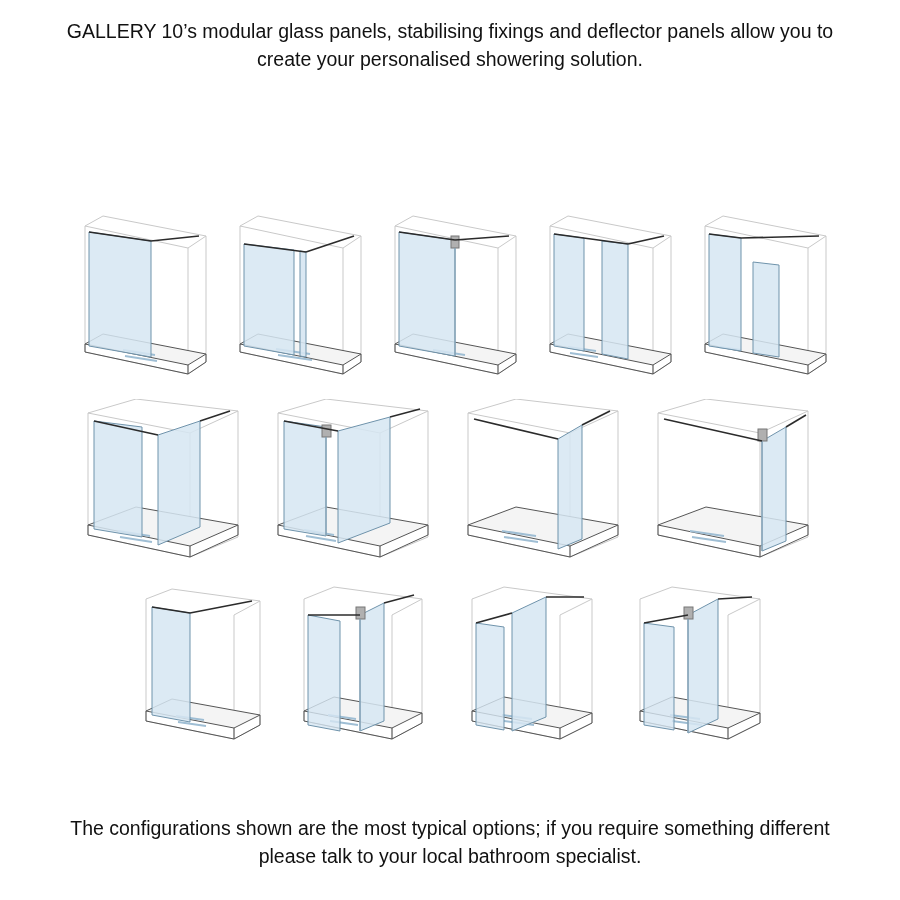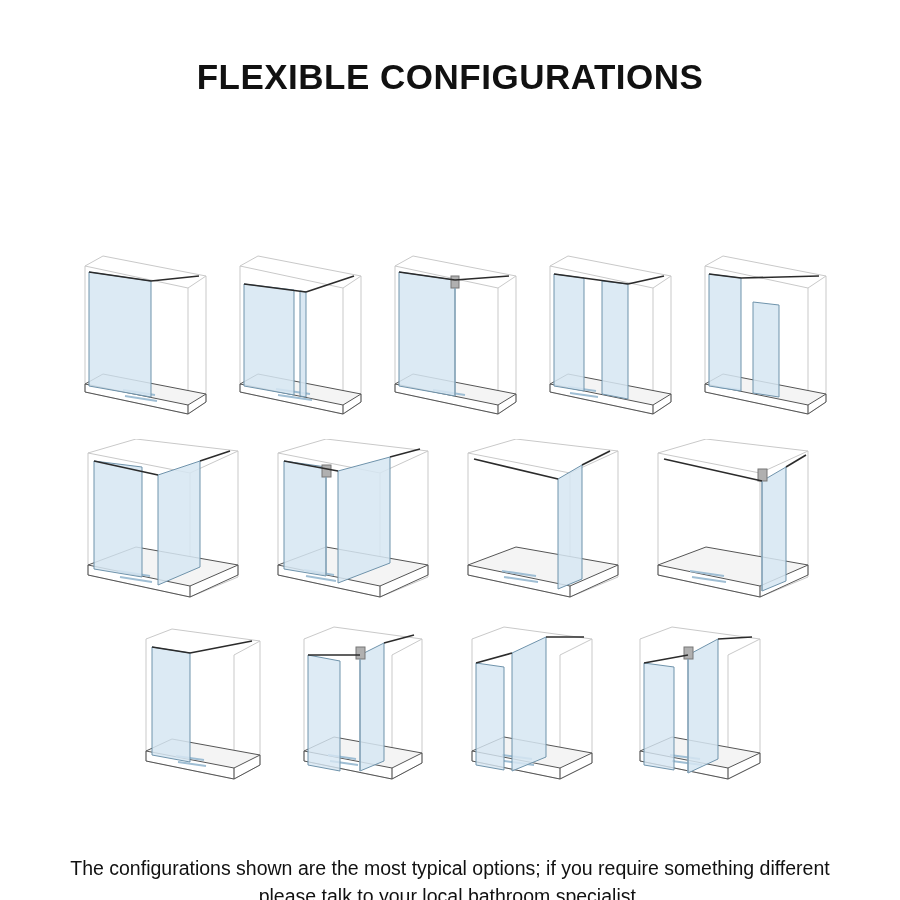--- a/index.html
+++ b/index.html
@@ -66,21 +66,21 @@
   }
   .cell svg { display: block; }
   .row2 { margin-top: 10px; }
   .row3 { margin-top: 6px; }
 </style>
 </head>
 <body>
 
 <div class="page">
 
-  <h1 class="title">FLEXIBLE CONFIGURATIONS</h1>
+  <p class="intro">GALLERY 10’s modular glass panels, stabilising fixings and deflector panels allow you to create your personalised showering solution.</p>
 
   <div class="grid">
 
     <div class="row row1">
 
       <div class="cell">
         <svg width="155" height="175" viewBox="0 0 155 175">
           <g>
             <polyline points="22,12 22,138 125,160 125,34 22,12" fill="none" stroke="#c9c9c9" stroke-width="1"></polyline>
             <polyline points="125,34 143,22 143,148 125,160" fill="none" stroke="#c9c9c9" stroke-width="1"></polyline>

